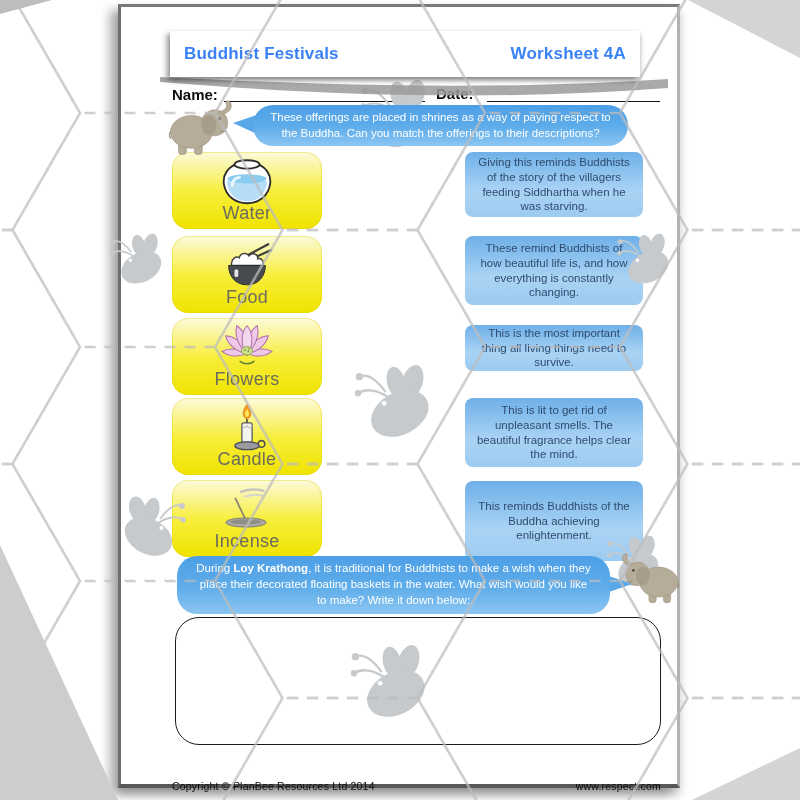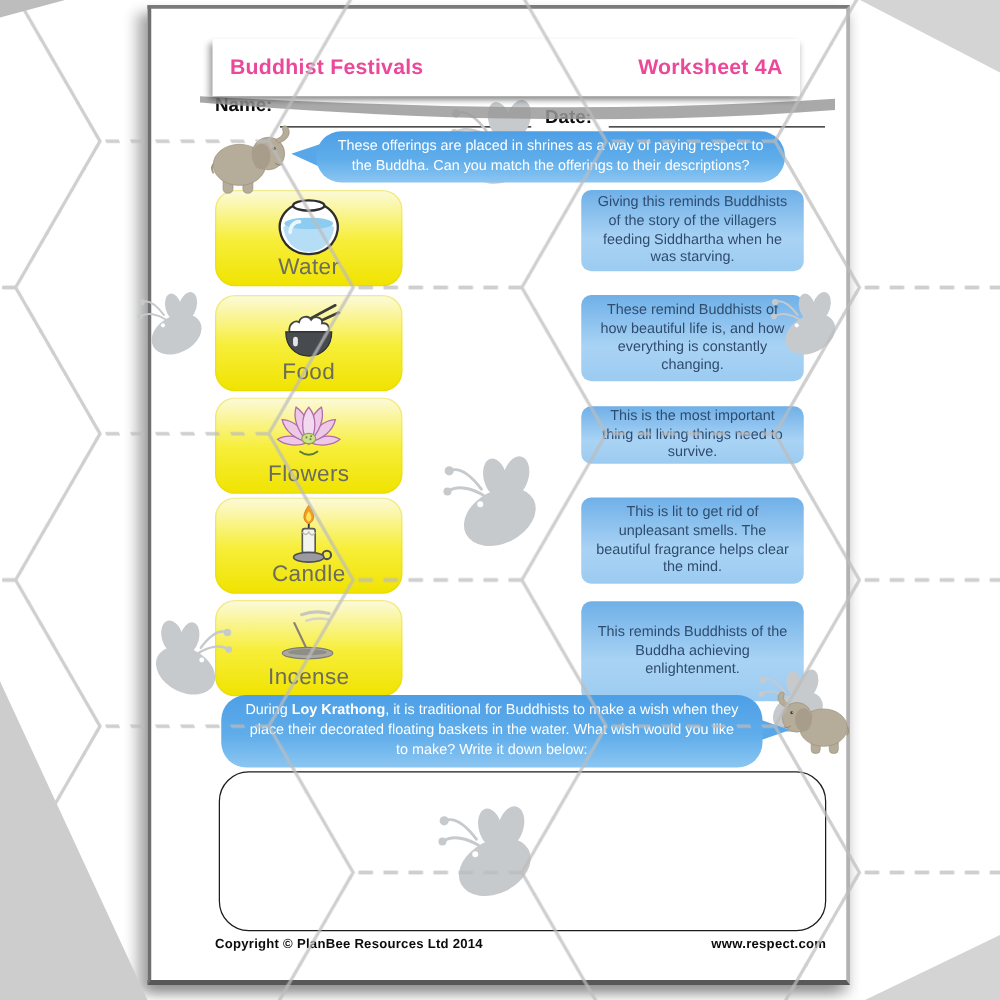--- a/index.html
+++ b/index.html
@@ -11,21 +11,21 @@
   .page{position:absolute;left:118px;top:4px;width:562px;height:784px;background:#ffffff;
         border-left:3px solid #6f6f6f;border-top:3px solid #7a7a7a;
         border-right:3px solid #b2b2b2;border-bottom:4px solid #585858;
         box-shadow:-9px 6px 10px rgba(0,0,0,.28), 0 7px 9px rgba(0,0,0,.22);z-index:10;box-sizing:border-box;}
 
   .content{position:absolute;left:0;top:0;width:800px;height:800px;z-index:20;}
 
   .title-bar{position:absolute;left:170px;top:31px;width:470px;height:46px;background:#ffffff;
              box-shadow:-4px 3px 5px rgba(0,0,0,.28), 0 3px 5px rgba(0,0,0,.3);
              display:flex;align-items:center;justify-content:space-between;padding:0 14px;box-sizing:border-box;z-index:24;}
-  .title-text{font-size:17px;font-weight:800;color:#ec4899;letter-spacing:.2px;}
+  .title-text{font-size:17px;font-weight:800;color:#3b82f6;letter-spacing:.2px;}
   .swoosh{position:absolute;left:158px;top:72px;width:512px;height:30px;z-index:23;}
 
   .field-row{z-index:21;}
   .field-label{font-size:15px;font-weight:800;color:#0d0d0d;}
   .field-line{border-bottom:1.6px solid #141414;height:1px;}
 
   .bubble{background:linear-gradient(180deg,#4d9fe6 0%,#5fadea 55%,#8cc6f2 100%);
           border-radius:20px;color:#ffffff;text-align:center;
           display:flex;align-items:center;box-sizing:border-box;z-index:30;}
   .bubble p{margin:0;font-size:11.5px;line-height:1.38;}
@@ -43,21 +43,21 @@
 
   .desc-box{position:absolute;left:465px;width:178px;border-radius:8px;
             background:linear-gradient(180deg,#6fb0e8 0%,#a9d3f4 60%,#9ccbf1 100%);
             display:flex;align-items:center;justify-content:flex-end;text-align:center;
             padding:4px 10px;box-sizing:border-box;z-index:20;}
   .desc-box p{margin:0;font-size:11.5px;line-height:1.3;color:#2f4c6e;}
 
   .write-box{position:absolute;left:175px;top:617px;width:486px;height:128px;background:#ffffff;
              border:1.6px solid #1c1c1c;border-radius:24px;box-sizing:border-box;z-index:20;}
 
-  .footer-text{font-size:10.5px;font-weight:700;color:#0d0d0d;letter-spacing:.2px;z-index:21;}
+  .footer-text{font-size:10.5px;font-weight:400;color:#0d0d0d;letter-spacing:.2px;z-index:21;margin-top:31px;}
 
   .deco{pointer-events:none;}
   .hex-overlay{position:absolute;left:0;top:0;z-index:50;pointer-events:none;}
   .corners{position:absolute;left:0;top:0;z-index:60;pointer-events:none;}
   .bee{z-index:22;}
   .elephant{z-index:28;}
 </style>
 </head>
 <body>
 
@@ -95,21 +95,21 @@
   <div class="content">
 
     <svg class="swoosh deco" viewBox="0 0 512 30">
       <path d="M2,5 C160,13 330,19 510,7 L510,16 C330,30 150,22 2,10 Z" fill="#9a9a9a" opacity="0.85"></path>
     </svg>
     <div class="title-bar">
       <span class="title-text">Buddhist Festivals</span>
       <span class="title-text">Worksheet 4A</span>
     </div>
 
-    <span class="abs field-label field-row" style="left:172px;top:76px;">Name:</span>
+    <span class="abs field-label field-row" style="left:172px;top:86px;">Name:</span>
     <div class="abs field-line field-row" style="left:224px;top:100px;width:201px;"></div>
     <span class="abs field-label field-row" style="left:436px;top:85px;">Date:</span>
     <div class="abs field-line field-row" style="left:487px;top:100px;width:173px;"></div>
 
     <svg class="abs bee deco" style="left:358px;top:75px;width:86px;height:78px;" viewBox="0 0 100 90">
         <use href="#bee"></use>
       </svg>
 
     <svg class="abs elephant deco" style="left:166px;top:100px;width:68px;height:57px;" viewBox="0 0 120 100">
         <use href="#elephant"></use>

